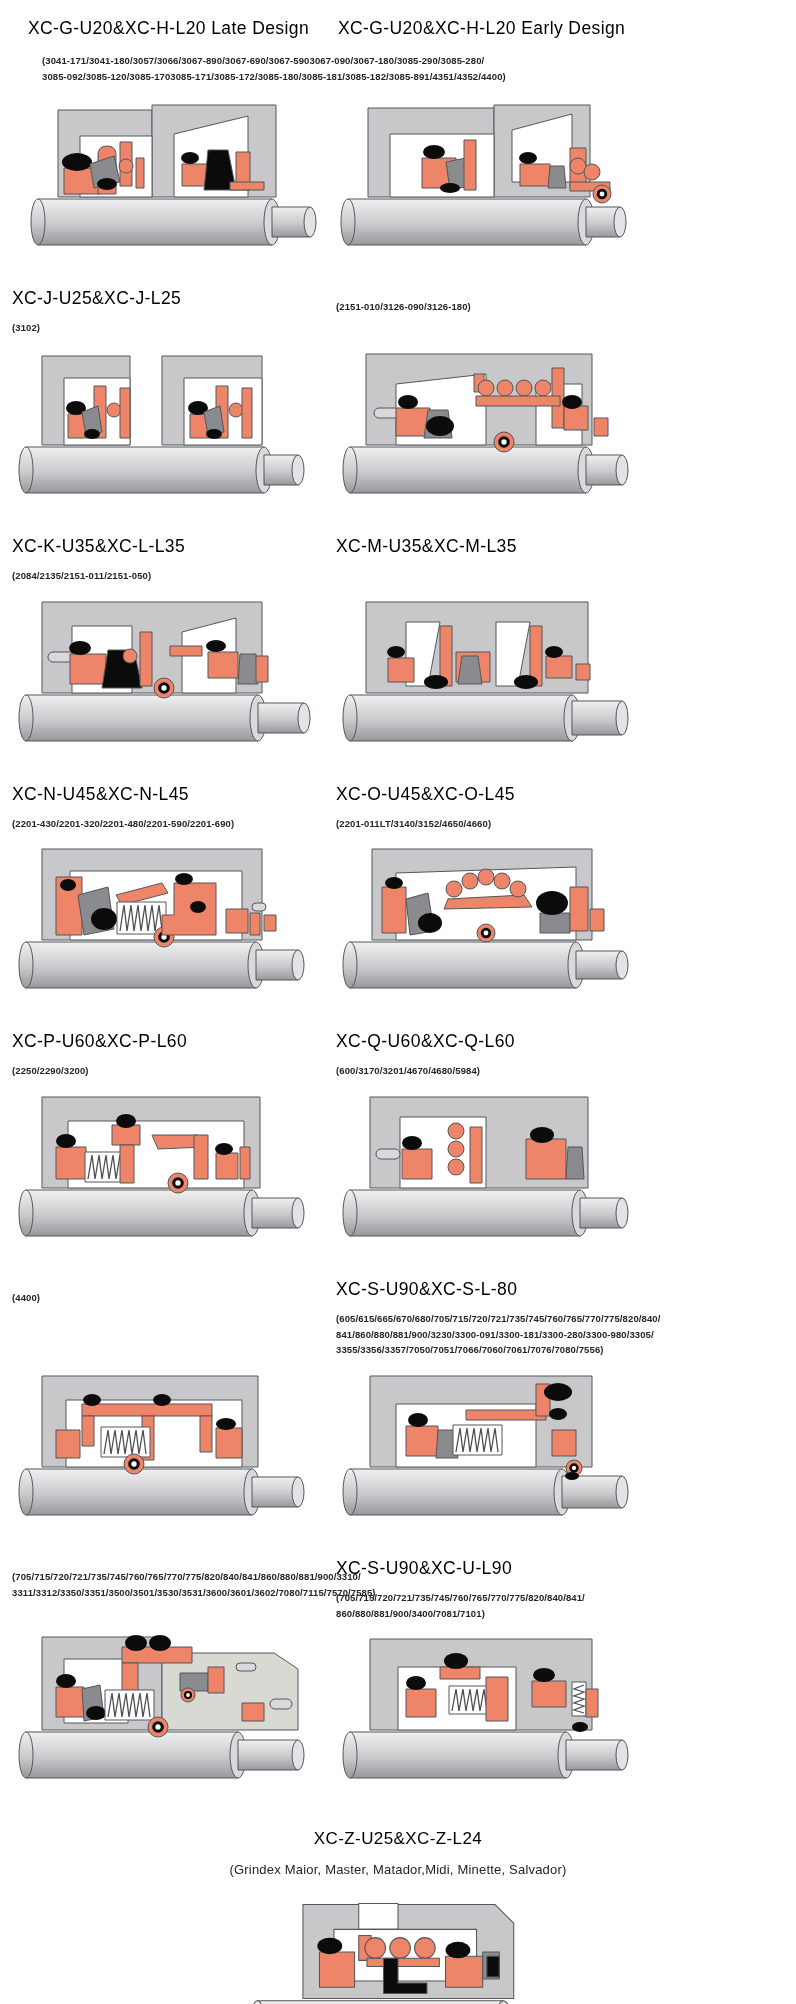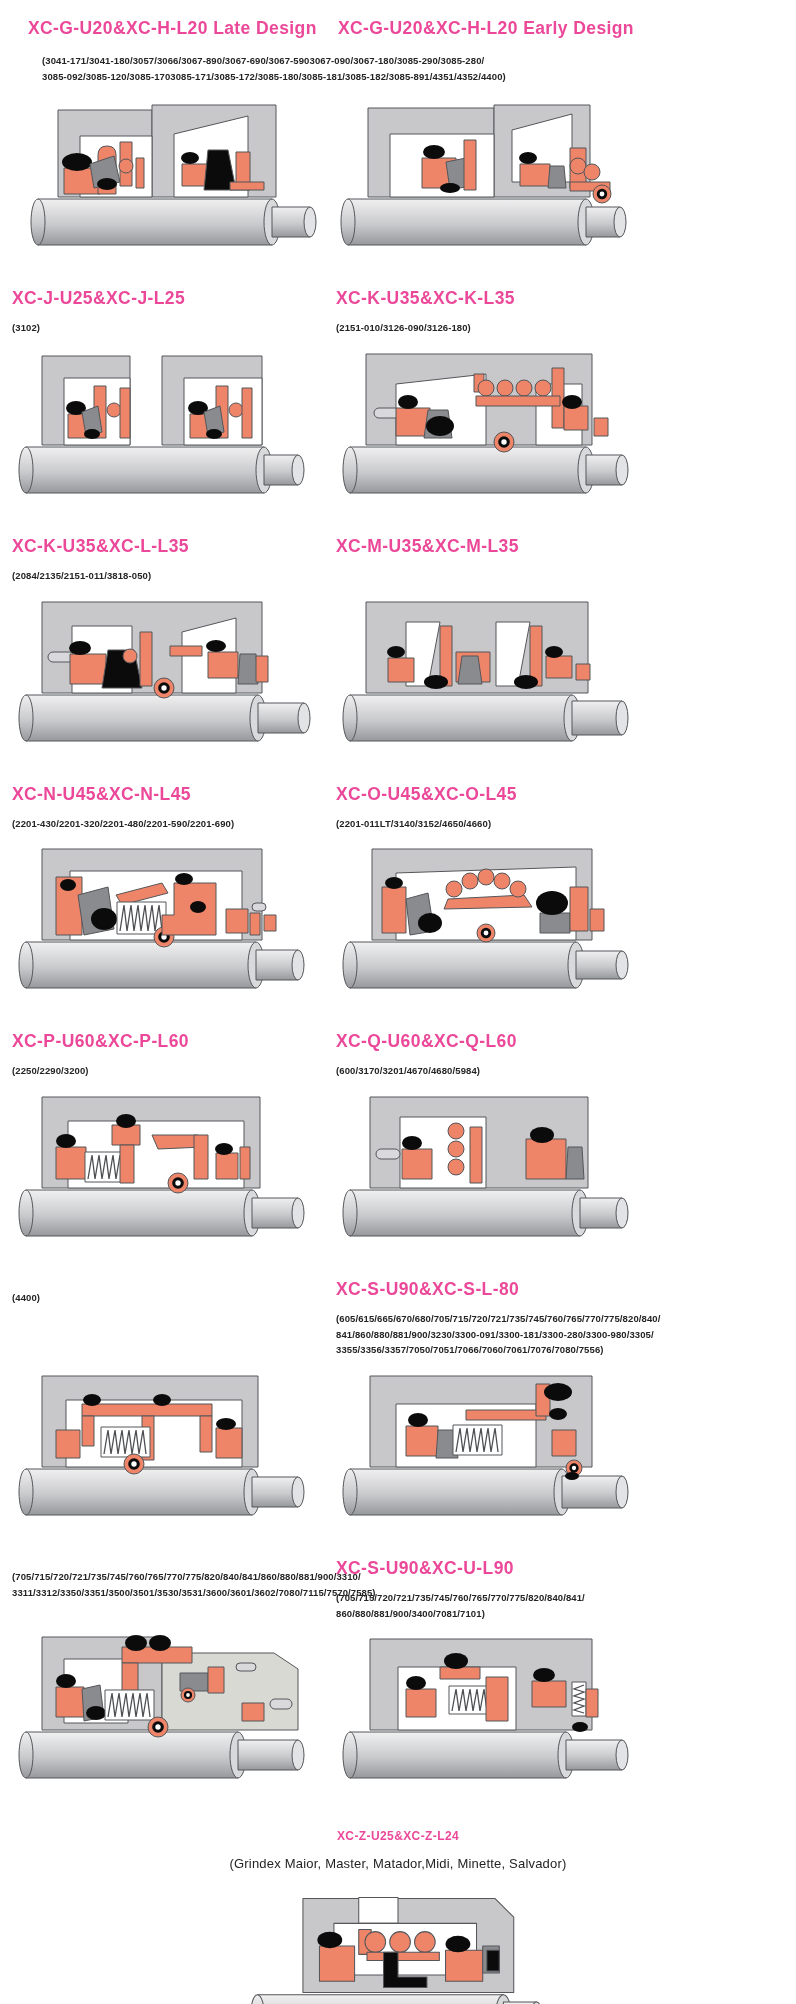--- a/index.html
+++ b/index.html
@@ -1,30 +1,30 @@
 <!DOCTYPE html>
 <html><head>
 <meta charset="utf-8">
 <style>
   html,body{margin:0;padding:0;background:#ffffff;}
   body{width:796px;min-height:2004px;font-family:"Liberation Sans",sans-serif;color:#1e1e1e;}
   .page{width:796px;padding:6px 0 40px 0;box-sizing:border-box;}
   .hdr-titles{display:grid;grid-template-columns:310px 1fr;padding:12px 10px 0 28px;}
-  .title{font-size:17.5px;font-weight:700;letter-spacing:.4px;color:#ec4899;white-space:nowrap;}
+  .title{font-size:17.5px;font-weight:400;letter-spacing:.4px;color:#000000;white-space:nowrap;}
   .subtitle{font-size:9.5px;font-weight:700;letter-spacing:.1px;line-height:1.65;color:#242424;white-space:pre-line;}
   .hdr-sub{padding:14px 10px 0 42px;}
   .diag{margin-top:12px;}
   .diag svg{display:block;width:300px;height:158px;}
   .diag-row{display:grid;grid-template-columns:310px 1fr;padding:4px 10px 0 24px;}
   .grid{display:grid;grid-template-columns:310px 1fr;column-gap:14px;padding:0 10px 0 12px;}
   .cell{display:flex;flex-direction:column;margin-top:30px;}
   .cell .subtitle{margin-top:11px;}
   .cell .diag{margin-top:auto;padding-top:12px;}
   .footer-sec{margin-top:38px;text-align:center;}
-  .footer-sec .title{font-size:12px;}
+  .footer-sec .title{font-size:17px;}
   .footer-sec .subtitle{font-weight:400;font-size:13px;margin-top:10px;letter-spacing:.2px;}
   .footer-sec .diag{display:flex;justify-content:center;margin-top:14px;}
   .footer-sec .diag svg{width:310px;height:170px;}
 </style>
 </head>
 <body>
 
 <div class="page">
 
   <div class="hdr-titles">
@@ -137,21 +137,20 @@
             <ellipse cx="186" cy="60" rx="10" ry="7" fill="#0b0b0b"></ellipse>
             <rect x="204" y="38" width="12" height="52" fill="#ee8468" stroke="#55565a" stroke-width="1" stroke-linejoin="round"></rect>
             <polygon points="192,64 208,58 212,84 196,88" fill="#8a8b8f" stroke="#55565a" stroke-width="1" stroke-linejoin="round"></polygon>
             <ellipse cx="202" cy="86" rx="8" ry="5" fill="#0b0b0b"></ellipse>
             <circle cx="224" cy="62" r="7" fill="#ee8468" stroke="#55565a" stroke-width="1" stroke-linejoin="round"></circle>
             <rect x="230" y="40" width="10" height="50" fill="#ee8468" stroke="#55565a" stroke-width="1" stroke-linejoin="round"></rect>
           </svg>
         </div>
     </div>
     <div class="cell">
-      <div class="title">XC-K-U35&amp;XC-K-L35</div>
       <div class="subtitle">(2151-010/3126-090/3126-180)</div>
       <div class="diag">
           <svg class="seal" viewBox="0 0 300 158">
             <defs>
               <linearGradient id="gShaft" x1="0" y1="0" x2="0" y2="1">
                 <stop offset="0" stop-color="#f0f0f1"></stop>
                 <stop offset="0.55" stop-color="#c9cacc"></stop>
                 <stop offset="1" stop-color="#97989b"></stop>
               </linearGradient>
             </defs>
@@ -179,21 +178,21 @@
             <circle cx="168" cy="94" r="5.8" fill="#0b0b0b"></circle>
             <circle cx="168" cy="94" r="2.7" fill="#fff"></circle>
             <rect x="228" y="58" width="24" height="24" fill="#ee8468" stroke="#55565a" stroke-width="1" stroke-linejoin="round"></rect>
             <ellipse cx="236" cy="54" rx="10" ry="7" fill="#0b0b0b"></ellipse>
             <rect x="258" y="70" width="14" height="18" fill="#ee8468" stroke="#55565a" stroke-width="1" stroke-linejoin="round"></rect>
           </svg>
         </div>
     </div>
     <div class="cell">
       <div class="title">XC-K-U35&amp;XC-L-L35</div>
-      <div class="subtitle">(2084/2135/2151-011/3818-050)</div>
+      <div class="subtitle">(2084/2135/2151-011/2151-050)</div>
       <div class="diag">
           <svg class="seal" viewBox="0 0 300 158">
             <defs>
               <linearGradient id="gShaft" x1="0" y1="0" x2="0" y2="1">
                 <stop offset="0" stop-color="#f0f0f1"></stop>
                 <stop offset="0.55" stop-color="#c9cacc"></stop>
                 <stop offset="1" stop-color="#97989b"></stop>
               </linearGradient>
             </defs>
             <polygon points="30,6 250,6 250,97 30,97" fill="#c8c8ca" stroke="#55565a" stroke-width="1" stroke-linejoin="round"></polygon>

